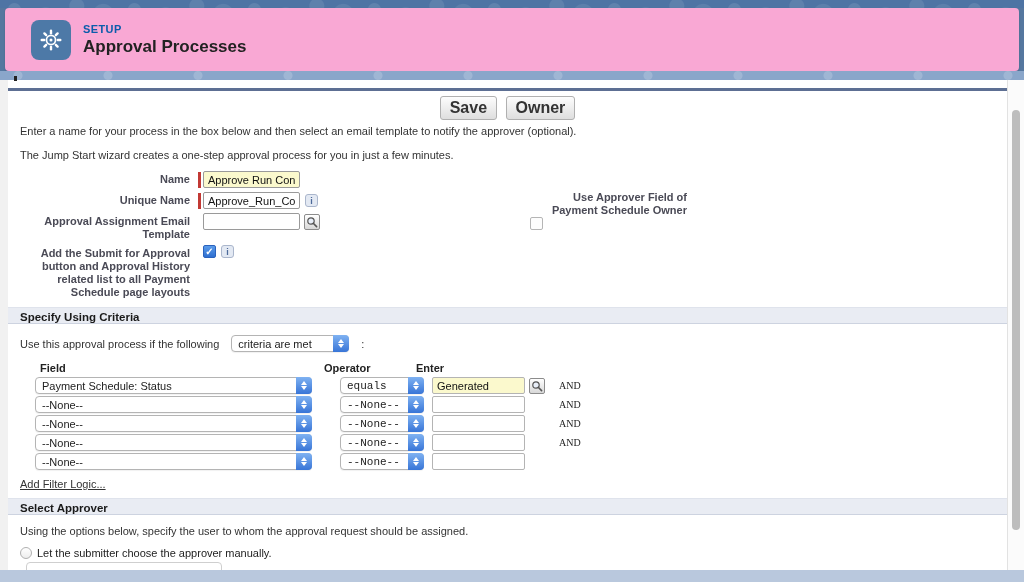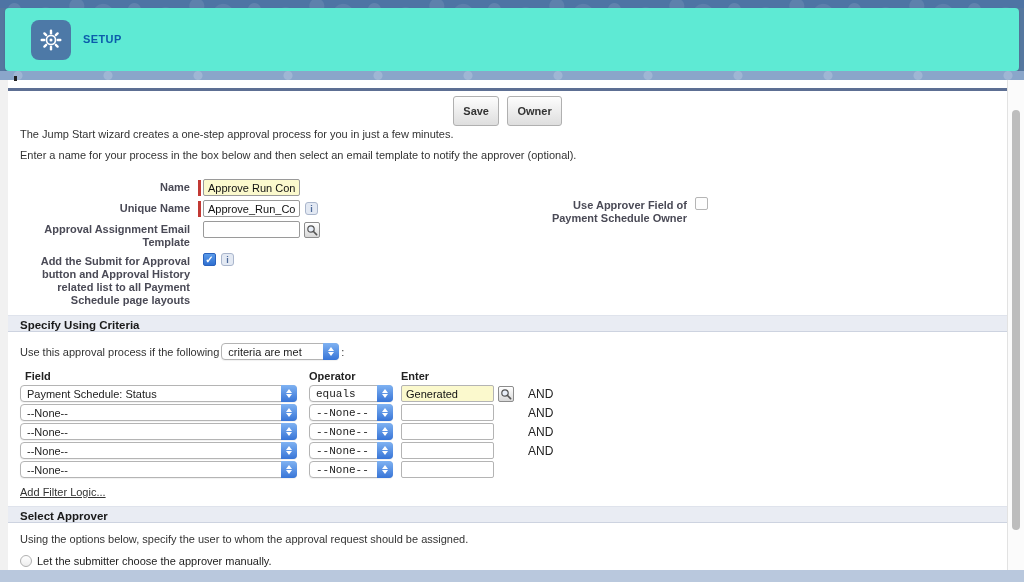--- a/index.html
+++ b/index.html
@@ -12,21 +12,21 @@
     background-image:
       radial-gradient(circle at 12% 40%, rgba(255,255,255,0.10) 0 6px, transparent 7px),
       radial-gradient(circle at 38% 70%, rgba(255,255,255,0.08) 0 9px, transparent 10px),
       radial-gradient(circle at 64% 25%, rgba(255,255,255,0.09) 0 7px, transparent 8px),
       radial-gradient(circle at 86% 60%, rgba(255,255,255,0.08) 0 10px, transparent 11px);
     background-size:120px 24px;
   }
   .top-strip { position:absolute; top:0; left:0; width:1024px; height:8px; }
 
   .header-card { position:absolute; top:8px; left:5px; width:1014px; height:63px;
-    background:#5eead4; border-radius:4px; display:flex; align-items:center; padding-left:26px;
+    background:#f9a8d4; border-radius:4px; display:flex; align-items:center; padding-left:26px;
     box-shadow:0 1px 2px rgba(0,0,0,0.15); }
   .setup-icon-box { width:40px; height:40px; background:#4d79a7; border-radius:8px;
     display:flex; align-items:center; justify-content:center; flex:0 0 auto; }
   .header-text { margin-left:12px; }
   .setup-label { color:#0b5cab; font-size:11px; font-weight:bold; letter-spacing:0.4px; margin-bottom:2px; }
   .page-title { color:#222; font-size:17px; font-weight:bold; }
 
   .mid-band { position:absolute; top:71px; left:0; width:1024px; height:9px;
     background-color:#8aa6ca;
     background-image:radial-gradient(circle at 20% 50%, rgba(255,255,255,0.18) 0 4px, transparent 5px);
@@ -36,34 +36,34 @@
   .canvas { position:absolute; left:8px; top:0; width:1000px; height:490px; background:#ffffff;
     border-right:1px solid #e2e2e2; }
   .stray-mark { position:absolute; left:6px; top:-4px; width:3px; height:5px; background:#222; }
 
   .scroll-track { position:absolute; right:0; top:0; width:16px; height:490px; background:#fbfbfb; }
   .scroll-thumb { position:absolute; right:4px; top:30px; width:8px; height:420px; background:#bdbdbd; border-radius:4px; }
 
   .top-rule { margin-top:8px; height:3px; background:#5d6f93; }
 
   .btn-row { height:20px; margin-top:5px; text-align:center; }
-  .btn { font-family:"Liberation Sans",sans-serif; font-size:11px; font-weight:bold; color:#333;
+  .btn { font-family:"Liberation Sans",sans-serif; font-size:16px; font-weight:bold; color:#333;
     border:1px solid #b0b0b0; border-radius:3px; background:linear-gradient(#fdfdfd,#dedede);
-    padding:8px 9px; margin:0 2px; cursor:pointer; }
+    padding:2px 9px; margin:0 2px; cursor:pointer; }
 
   .section-hd { margin-top:2px; height:17px; background:#e9ecf3; border-top:1px solid #dfe3ec;
     border-bottom:1px solid #cdd3e0; padding:2px 12px 0 12px; font-size:11.5px; font-weight:bold;
     color:#1a1a1a; display:flex; justify-content:space-between; align-items:center; }
   .req-legend { font-size:10.5px; font-weight:normal; color:#444; display:flex; align-items:center; }
   .req-bar { display:inline-block; width:3px; height:11px; background:#c23934; margin-right:4px; }
 
   .para { font-size:11px; color:#333; margin:12px 0 0 12px; }
   .para2 { margin-top:9px; }
 
-  .form-area { position:relative; margin-top:18px; }
+  .form-area { position:relative; margin-top:10px; }
   .form-row { display:flex; margin-bottom:4px; align-items:flex-start; }
   .lbl { width:190px; text-align:right; font-weight:bold; font-size:11px; color:#4a4a56;
     padding-right:8px; line-height:13px; padding-top:2px; }
   .fld { display:flex; align-items:center; }
   .req-inbar { width:3px; height:16px; background:#c23934; margin-right:2px; }
   .req-spacer { width:5px; }
   input.txt { height:17px; width:97px; border:1px solid #9a9a9a; border-radius:2px;
     font-family:"Liberation Sans",sans-serif; font-size:11px; padding:1px 4px; color:#111; background:#fff; }
   input.txt.yellow { background:#fbf9cd; }
 
@@ -72,50 +72,50 @@
     text-align:center; line-height:12px; cursor:pointer; }
   .lookup-btn { display:inline-flex; align-items:center; justify-content:center; width:16px; height:16px;
     margin-left:4px; border:1px solid #8c8c8c; border-radius:2px;
     background:linear-gradient(#ffffff,#d8d8d8); cursor:pointer; flex:0 0 auto; }
 
   .cbx { width:13px; height:13px; border-radius:2px; cursor:pointer; }
   .cbx.checked { background:linear-gradient(#5a9bea,#2f6fd0); border:1px solid #2a62bd;
     color:#fff; font-size:10px; font-weight:bold; text-align:center; line-height:12px; }
   .cbx.unchecked { background:#fdfdfd; border:1px solid #b5b5b5; }
 
-  .right-field { position:absolute; left:522px; top:18px; display:flex; align-items:flex-start; }
+  .right-field { position:absolute; left:522px; top:18px; display:flex; align-items:flex-start;flex-direction:column; }
   .right-field .lbl { width:165px; }
 
   
   .mselect { position:relative; display:inline-flex; align-items:center; height:17px;
     border:1px solid #b4b4b4; border-radius:4px; background:#fff; font-size:11px; color:#222;
     padding:0 20px 0 6px; cursor:pointer; box-shadow:0 1px 1px rgba(0,0,0,0.06); }
   .mselect .cap { position:absolute; right:-1px; top:-1px; width:16px; height:17px;
     border-radius:0 4px 4px 0; background:linear-gradient(#7fb2f2,#3875d7);
     display:flex; flex-direction:column; align-items:center; justify-content:center; gap:1px; }
   .tri-up { width:0; height:0; border-left:3px solid transparent; border-right:3px solid transparent;
     border-bottom:4px solid #fff; }
   .tri-dn { width:0; height:0; border-left:3px solid transparent; border-right:3px solid transparent;
     border-top:4px solid #fff; }
   .mselect.disabled { color:#a0a0a0; border-color:#cfcfcf; box-shadow:none; }
   .mselect.disabled .cap { background:transparent; }
 
-  .criteria-lead { margin:11px 0 0 12px; font-size:11px; color:#333; display:flex; align-items:center; gap:2px; }
-  .crit-table { margin-top:10px; padding-left:12px; }
+  .criteria-lead { margin:11px 0 0 12px; font-size:11px; color:#333; display:flex; align-items:center; gap:12px; }
+  .crit-table { margin-top:10px; padding-left:27px; }
   .crit-head { display:flex; font-size:11px; font-weight:bold; color:#222; margin-bottom:3px; }
   .ch-field { width:289px; padding-left:5px; }
   .ch-op { width:92px; }
   .ch-val { width:95px; }
   .crit-row { display:flex; align-items:center; margin-bottom:2px; }
-  .sel-field { width:277px; margin-right:12px; }
+  .sel-field { width:277px; margin-right:28px; }
   .sel-op { width:84px; margin-right:8px;font-family:Liberation Mono, monospace; }
   input.val { height:17px; width:93px; border:1px solid #b4b4b4; border-radius:2px;
     font-family:"Liberation Sans",sans-serif; font-size:11px; padding:1px 4px; color:#111; background:#fff; }
   input.val.yellow { background:#fbf9cd; }
-  .conj { margin-left:14px; font-size:12px; color:#222; width:30px; }
+  .conj { margin-left:14px; font-size:10px; color:#222; width:30px;font-family:Liberation Serif, serif; }
   .lookup-slot { width:20px; display:flex; }
 
   .add-filter { display:inline-block; margin:6px 0 0 12px; font-size:11px; color:#333;
     text-decoration:underline; cursor:pointer; }
 
   .radio-row { display:flex; align-items:center; gap:5px; margin:2px 0 2px 12px; font-size:11px; color:#222; min-height:14px; }
   .radio { width:12px; height:12px; border-radius:50%; border:1px solid #b0b0b0;
     background:linear-gradient(#ffffff,#ededed); cursor:pointer; flex:0 0 auto; }
   .hier-select { width:196px; margin-left:6px; }
 
@@ -138,39 +138,40 @@
           <line x1="12" y1="3.4" x2="12" y2="5.7"></line>
         <line x1="16.45" y1="16.45" x2="18.1" y2="18.1"></line>
           <line x1="5.9" y1="5.9" x2="7.55" y2="7.55"></line>
         <line x1="16.45" y1="7.55" x2="18.1" y2="5.9"></line>
           <line x1="5.9" y1="18.1" x2="7.55" y2="16.45"></line>
       </g>
     </svg>
   </div>
   <div class="header-text">
     <div class="setup-label">SETUP</div>
+    <div class="page-title">Approval Processes</div>
   </div>
 </header>
 
 <div class="mid-band"></div>
 
 <div class="page">
   <div class="canvas">
     <div class="stray-mark"></div>
     <div class="top-rule"></div>
 
     <div class="btn-row">
       <button class="btn">Save</button>
       <button class="btn">Owner</button>
     </div>
 
     
 
+    <div class="para para2">Enter a name for your process in the box below and then select an email template to notify the approver (optional).</div>
     <div class="para">The Jump Start wizard creates a one-step approval process for you in just a few minutes.</div>
-    <div class="para para2">Enter a name for your process in the box below and then select an email template to notify the approver (optional).</div>
 
     <div class="form-area">
       <div class="form-row">
         <div class="lbl">Name</div>
         <div class="fld">
           <span class="req-inbar"></span>
           <input class="txt yellow" type="text" value="Approve Run Content" style="">
         </div>
       </div>
 

